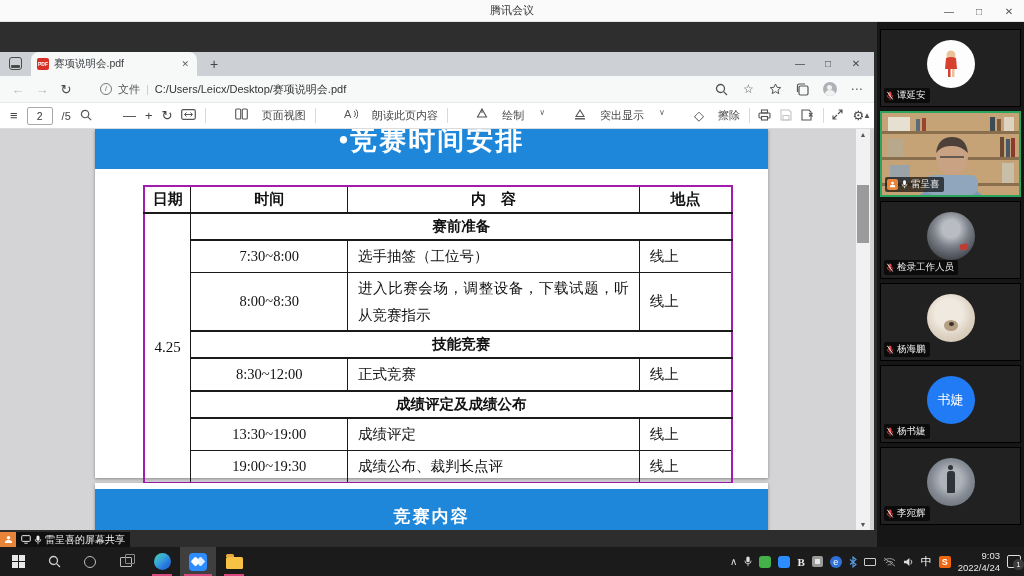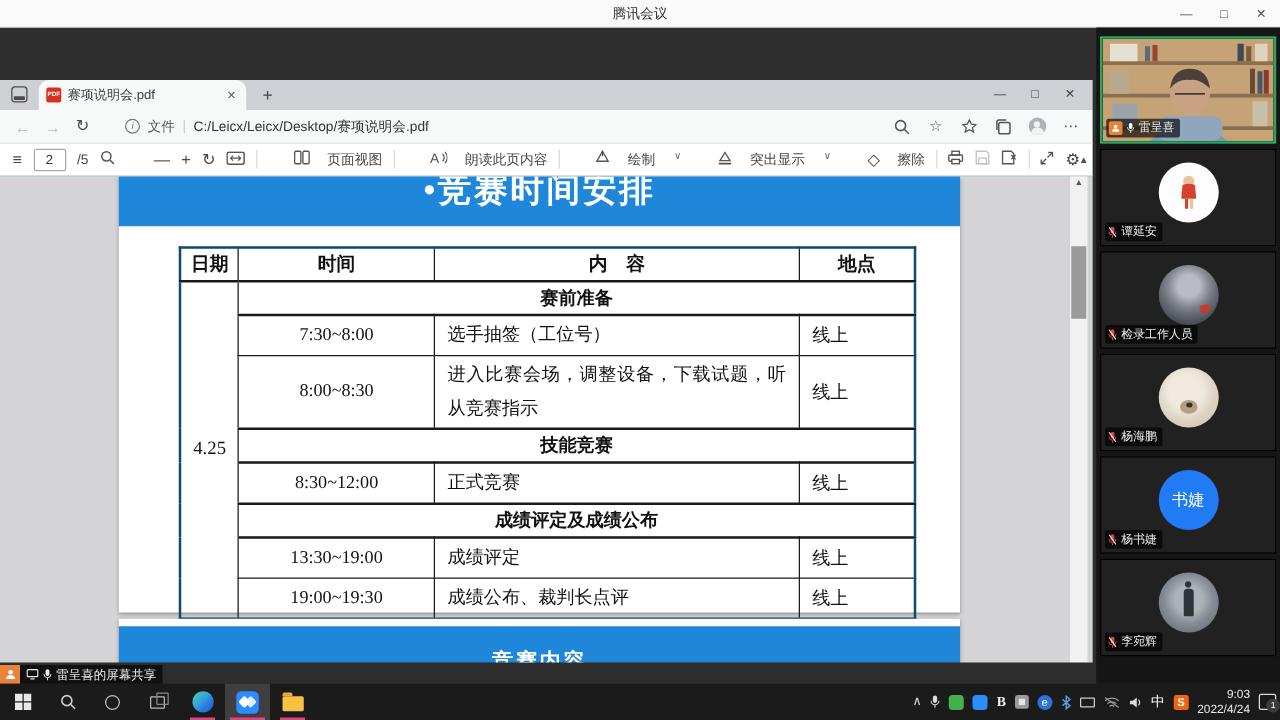--- a/index.html
+++ b/index.html
@@ -17,21 +17,21 @@
 
   
   .darkbar { position:absolute; top:22px; left:0; right:147px; height:30px; background:#2f2f2f; }
   .speaking { position:absolute; left:608px; top:7px; display:flex; align-items:center; gap:7px; }
   .speaking .txt { color:#c9c9c9; font-size:11px; }
   .ghost-logo { position:absolute; left:728px; top:5px; width:46px; height:20px; opacity:.55; }
   .ghost-logo i { position:absolute; width:14px; height:14px; background:#454545; transform:rotate(45deg); border-radius:3px; top:3px; }
   .ghost-logo i:first-child { left:6px; } .ghost-logo i:last-child { left:20px; background:#3d3d3d; }
 
   
-  .browser { position:absolute; top:64px; left:0; width:874px; height:478px; background:#22c55e; }
+  .browser { position:absolute; top:52px; left:0; width:874px; height:478px; background:#5eead4; }
   .tabstrip { position:relative; height:24px; background:#cdd0d4; }
   .tab-actions-icon { position:absolute; left:9px; top:5px; width:13px; height:13px; border:1.6px solid #4a4a4a; border-radius:3px; }
   .tab-actions-icon::after { content:""; position:absolute; left:1px; right:1px; bottom:1px; height:3px; background:#4a4a4a; border-radius:1px;}
   .tab { position:absolute; left:31px; top:0; width:166px; height:24px; background:#f7f8f8;
          border-radius:8px 8px 0 0; display:flex; align-items:center; padding:0 6px; gap:5px; }
   .pdf-badge { width:12px; height:12px; background:#d93025; border-radius:2px; flex:none;
                display:flex; align-items:center; justify-content:center; color:#fff; font-size:5px; font-weight:bold; }
   .tab .tab-title { font-size:10.5px; color:#3c4043; white-space:nowrap; overflow:hidden; flex:1; }
   .tab .tab-close { font-size:9px; color:#5f6368; padding:2px; }
   .new-tab { position:absolute; left:205px; top:4px; font-size:14px; color:#444; width:18px; text-align:center; }
@@ -72,21 +72,21 @@
   .banner { background:#1f87d9; overflow:hidden; }
   .banner1 { position:absolute; top:0; left:0; right:0; height:40px; }
   .banner1 .bt { font-family:"Liberation Serif","DejaVu Serif",serif; font-weight:bold; color:#fff;
                  font-size:27px; text-align:center; margin-top:-7px; letter-spacing:2px; }
   .banner2 { position:absolute; top:6px; left:0; right:0; height:70px; }
   .banner2 .bt { font-family:"Liberation Serif","DejaVu Serif",serif; font-weight:bold; color:#fff;
                  font-size:17px; text-align:center; padding-top:16px; letter-spacing:2px; }
 
   .sched-wrap { position:absolute; top:56px; left:48px; }
   table.sched { border-collapse:collapse; width:590px; font-family:"Liberation Serif","DejaVu Serif",serif; color:#111;
-                border:2px solid #0c4a6e;padding-left:12px; }
+                border:2px solid #a21caf;padding-left:12px; }
   .sched th, .sched td { border:1px solid #1a1a1a; }
   .sched th { font-size:15px; font-weight:bold; height:27px; border-bottom-width:2px; }
   .sched td { font-size:14.5px; height:27px; padding:1px 6px; }
   .sched td.c-time { text-align:center; padding:1px 2px; }
   .sched td.c-content { text-align:justify; line-height:1.85; padding:2px 10px; }
   .sched td.c-loc { padding-left:10px; }
   .sched td.c-section { text-align:center; font-weight:bold; border-top-width:2px; border-bottom-width:2px; }
   .sched td.c-date { text-align:center; font-size:15px; vertical-align:middle; }
 
   .pdf-scrollbar { position:absolute; top:0; bottom:0; right:4px; width:14px; background:#f1f1f1; }
@@ -190,21 +190,21 @@
     </div>
 
     <div class="addressbar">
       <span class="nav-btn disabled">←</span>
       <span class="nav-btn disabled">→</span>
       <span class="nav-btn active">↻</span>
       <div class="address-field">
         <span class="info-circle">i</span>
         <span class="scheme">文件</span>
         <span class="addr-sep">|</span>
-        <span class="url">C:/Leicx/Leicx/Desktop/赛项说明会.pdf</span>
+        <span class="url">C:/Users/Leicx/Desktop/赛项说明会.pdf</span>
       </div>
       <div class="addr-icons">
         <span class="slot">
           <svg width="13" height="13" viewBox="0 0 13 13">
               <circle cx="5.5" cy="5.5" r="4" stroke="#555" stroke-width="1.3" fill="none"></circle>
               <line x1="8.6" y1="8.6" x2="12" y2="12" stroke="#555" stroke-width="1.3"></line>
             </svg>
         </span>
         <span class="slot">☆</span>
         <span class="slot">
@@ -402,20 +402,40 @@
       <svg width="8" height="10" viewBox="0 0 9 13">
           <rect x="2.5" y="0.5" width="4" height="7" rx="2" fill="#eee"></rect>
           <path d="M0.8 5.5 a3.7 3.7 0 0 0 7.4 0" stroke="#eee" stroke-width="1" fill="none"></path>
           <line x1="4.5" y1="9.5" x2="4.5" y2="12" stroke="#eee" stroke-width="1"></line>
         </svg>
       <span class="txt">雷呈喜的屏幕共享</span>
     </span>
   </div>
 
   <div class="panel">
+    <div class="vtile small-tile">
+      <div class="avatar-circle av-cartoon">
+        <svg class="fig" width="16" height="30" viewBox="0 0 16 30">
+            <circle cx="8" cy="6" r="4.5" fill="#e9c49a"></circle>
+            <path d="M3 9 Q8 7 13 9 L14 20 H2 Z" fill="#d8402e"></path>
+            <rect x="5" y="20" width="2.5" height="8" fill="#d8402e"></rect>
+            <rect x="9" y="20" width="2.5" height="8" fill="#e9c49a"></rect>
+          </svg>
+      </div>
+      <div class="tile-label">
+        <svg width="8" height="10" viewBox="0 0 9 13">
+            <rect x="2.5" y="0.5" width="4" height="7" rx="2" fill="#d44"></rect>
+            <path d="M0.8 5.5 a3.7 3.7 0 0 0 7.4 0" stroke="#d44" stroke-width="1" fill="none"></path>
+            <line x1="4.5" y1="9.5" x2="4.5" y2="12" stroke="#d44" stroke-width="1"></line>
+            <line x1="1" y1="1" x2="8" y2="11" stroke="#eee" stroke-width="1.2"></line>
+          </svg>
+        <span class="nm">谭延安</span>
+      </div>
+    </div>
+
     <div class="vtile speaker-tile">
       <svg width="137" height="82" viewBox="0 0 137 82" preserveAspectRatio="none">
         <rect width="137" height="82" fill="#c5a377"></rect>
         <rect y="18" width="137" height="3" fill="#8a6f4e"></rect>
           <rect y="44" width="137" height="3" fill="#8a6f4e"></rect>
           <rect y="70" width="137" height="3" fill="#8a6f4e"></rect>
         <rect x="6" y="4" width="22" height="14" fill="#e6e0d2"></rect>
           <rect x="34" y="6" width="4" height="12" fill="#5a6b7c"></rect>
           <rect x="40" y="5" width="4" height="13" fill="#97452f"></rect>
           <rect x="108" y="4" width="5" height="14" fill="#3e4a56"></rect>
@@ -443,40 +463,20 @@
         <svg width="7" height="9" viewBox="0 0 9 13">
             <rect x="2.5" y="0.5" width="4" height="7" rx="2" fill="#fff"></rect>
             <path d="M0.8 5.5 a3.7 3.7 0 0 0 7.4 0" stroke="#fff" stroke-width="1" fill="none"></path>
             <line x1="4.5" y1="9.5" x2="4.5" y2="12" stroke="#fff" stroke-width="1"></line>
           </svg>
         <span class="nm">雷呈喜</span>
       </div>
     </div>
 
     <div class="vtile small-tile">
-      <div class="avatar-circle av-cartoon">
-        <svg class="fig" width="16" height="30" viewBox="0 0 16 30">
-            <circle cx="8" cy="6" r="4.5" fill="#e9c49a"></circle>
-            <path d="M3 9 Q8 7 13 9 L14 20 H2 Z" fill="#d8402e"></path>
-            <rect x="5" y="20" width="2.5" height="8" fill="#d8402e"></rect>
-            <rect x="9" y="20" width="2.5" height="8" fill="#e9c49a"></rect>
-          </svg>
-      </div>
-      <div class="tile-label">
-        <svg width="8" height="10" viewBox="0 0 9 13">
-            <rect x="2.5" y="0.5" width="4" height="7" rx="2" fill="#d44"></rect>
-            <path d="M0.8 5.5 a3.7 3.7 0 0 0 7.4 0" stroke="#d44" stroke-width="1" fill="none"></path>
-            <line x1="4.5" y1="9.5" x2="4.5" y2="12" stroke="#d44" stroke-width="1"></line>
-            <line x1="1" y1="1" x2="8" y2="11" stroke="#eee" stroke-width="1.2"></line>
-          </svg>
-        <span class="nm">谭延安</span>
-      </div>
-    </div>
-
-    <div class="vtile small-tile">
       <div class="avatar-circle av-blur">
           <span class="red-dot"></span>
         </div>
       <div class="tile-label">
         <svg width="8" height="10" viewBox="0 0 9 13">
             <rect x="2.5" y="0.5" width="4" height="7" rx="2" fill="#d44"></rect>
             <path d="M0.8 5.5 a3.7 3.7 0 0 0 7.4 0" stroke="#d44" stroke-width="1" fill="none"></path>
             <line x1="4.5" y1="9.5" x2="4.5" y2="12" stroke="#d44" stroke-width="1"></line>
             <line x1="1" y1="1" x2="8" y2="11" stroke="#eee" stroke-width="1.2"></line>
           </svg>

